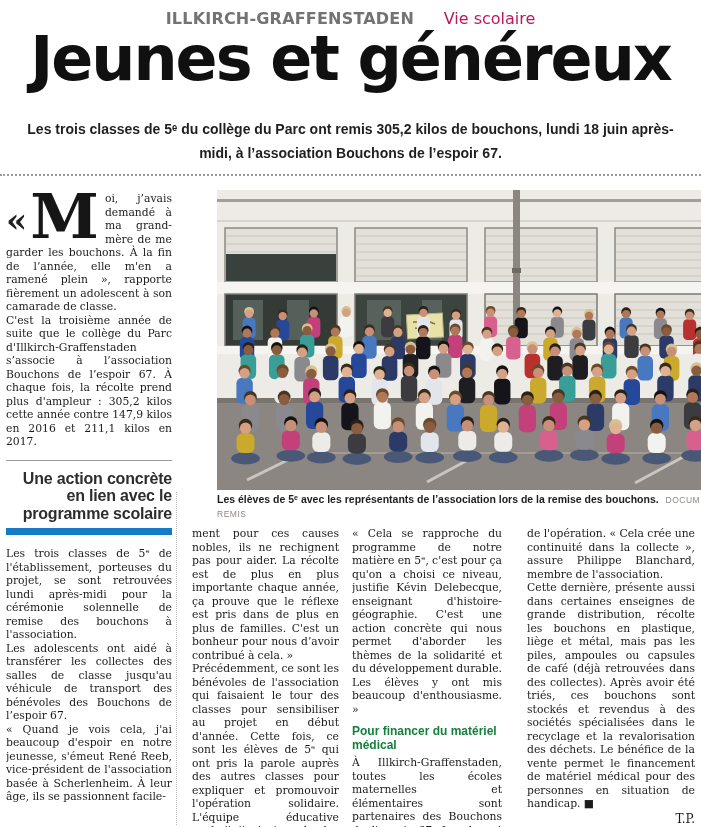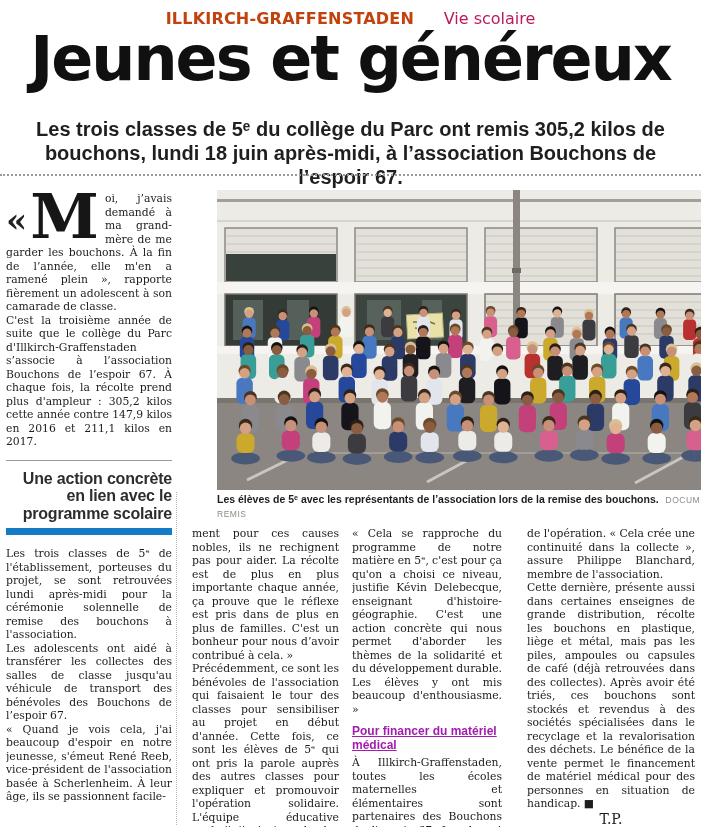--- a/index.html
+++ b/index.html
@@ -3,27 +3,27 @@
 <meta charset="utf-8">
 <style>
   html,body{margin:0;padding:0;background:#ffffff;}
   .page{
     position:relative;width:701px;height:827px;background:#fff;overflow:hidden;
     font-family:"DejaVu Serif",serif;color:#1c1c1c;
   }
   
   .masthead{position:absolute;top:9px;left:0;right:0;text-align:center;
     font-family:"DejaVu Sans",sans-serif;font-size:16px;font-weight:bold;}
-  .kicker-location{color:#c2410c;letter-spacing:.2px;}
+  .kicker-location{color:#737373;letter-spacing:.2px;}
   .kicker-section{color:#be185d;margin-left:24px;font-weight:normal;}
   .headline{position:absolute;top:26px;left:0;right:0;margin:0;text-align:center;
     font-family:"DejaVu Sans",sans-serif;font-weight:bold;font-size:62px;line-height:1.05;
     letter-spacing:-2px;color:#101010;}
   .standfirst{position:absolute;top:117px;left:22px;width:657px;margin:0;text-align:center;
-    font-family:"Liberation Sans",sans-serif;font-weight:bold;font-size:20px;line-height:24px;color:#1f1f1f;}
+    font-family:"Liberation Sans",sans-serif;font-weight:bold;font-size:14px;line-height:24px;color:#1f1f1f;}
   .rule-dotted{position:absolute;top:174px;left:0;width:701px;border-top:2px dotted #9a9a9a;}
   
   .col{position:absolute;overflow:hidden;}
   .col1{left:6px;top:192px;width:166px;height:633px;}
   .col2{left:192px;top:527px;width:147px;height:300px;}
   .col3{left:352px;top:527px;width:150px;height:300px;}
   .col4{left:527px;top:527px;width:168px;height:300px;}
   .para{margin:0;text-align:justify;font-size:10.8px;line-height:13.5px;
     hyphens:auto;-webkit-hyphens:auto;word-spacing:-0.2px;}
   .v-rule{position:absolute;left:176px;top:492px;height:333px;border-left:1px dotted #b5b5b5;}
@@ -32,29 +32,29 @@
   .open-quote{font-family:"DejaVu Serif",serif;font-weight:bold;font-size:34px;color:#222;
     vertical-align:6px;margin-right:3px;}
   .dropcap{font-family:"DejaVu Serif",serif;font-weight:bold;font-size:62px;color:#161616;}
   
   .rule-thin{border-top:1px solid #9a9a9a;margin:11px 0 9px 0;}
   .subhead-major{margin:0;font-family:"Liberation Sans",sans-serif;font-weight:bold;
     font-size:16px;line-height:17.5px;color:#2d2d2d;letter-spacing:-.2px;text-align:right;}
   .blue-bar{height:7px;background:#167bc7;margin-top:6px;margin-bottom:12px;}
   
   .subhead-minor{margin:8px 0 4px 0;font-family:"Liberation Sans",sans-serif;font-weight:bold;
-    font-size:12px;line-height:14px;color:#a21caf;text-decoration:underline;}
+    font-size:12px;line-height:14px;color:#15803d;}
   
   .photo-figure{position:absolute;left:180px;top:190px;width:508px;margin:0;padding-left:37px;}
   .photo-svg{display:block;width:508px;height:300px;background:#e9e6e1;}
   .photo-caption{margin-top:3px;font-family:"Liberation Sans",sans-serif;
     font-size:10.5px;line-height:13px;color:#1d1d1d;}
   .caption-text{font-weight:bold;}
   .caption-credit{font-weight:normal;color:#8f8a84;font-size:8.5px;letter-spacing:.5px;margin-left:4px;}
-  .byline{text-align:center;font-size:14px;margin-top:2px;}
+  .byline{text-align:right;font-size:12px;margin-top:2px;}
 </style>
 </head>
 <body>
 
 <div class="page">
 
   <header class="masthead">
     <span class="kicker-location">ILLKIRCH-GRAFFENSTADEN</span>
     <span class="kicker-section">Vie scolaire</span>
   </header>

